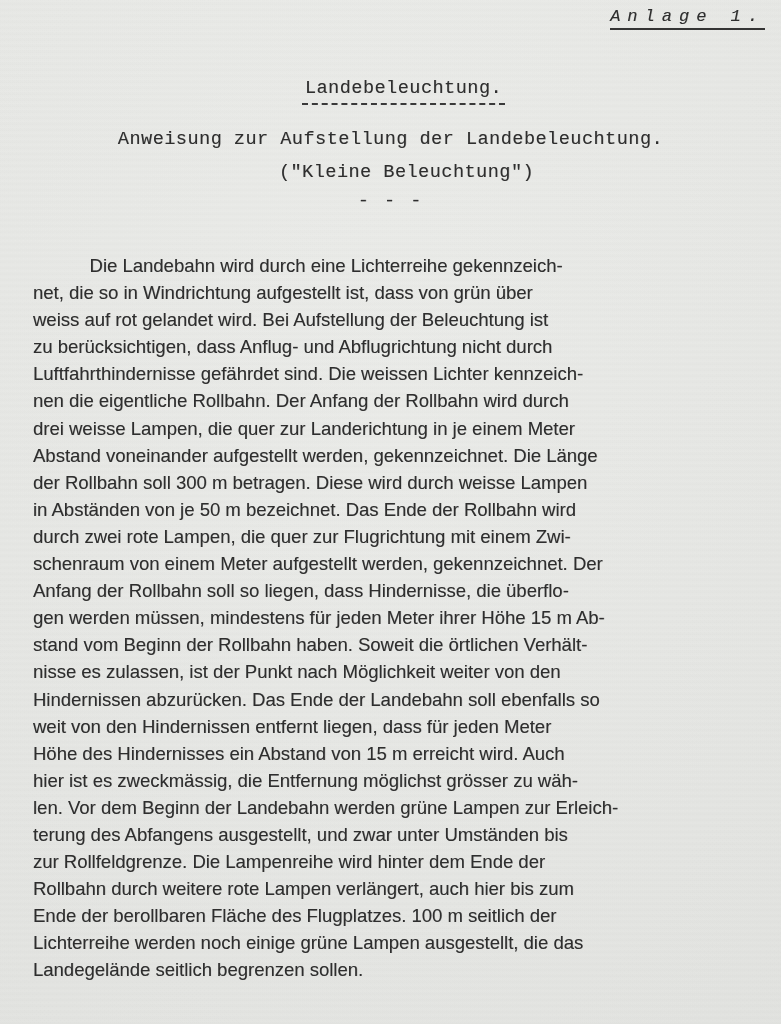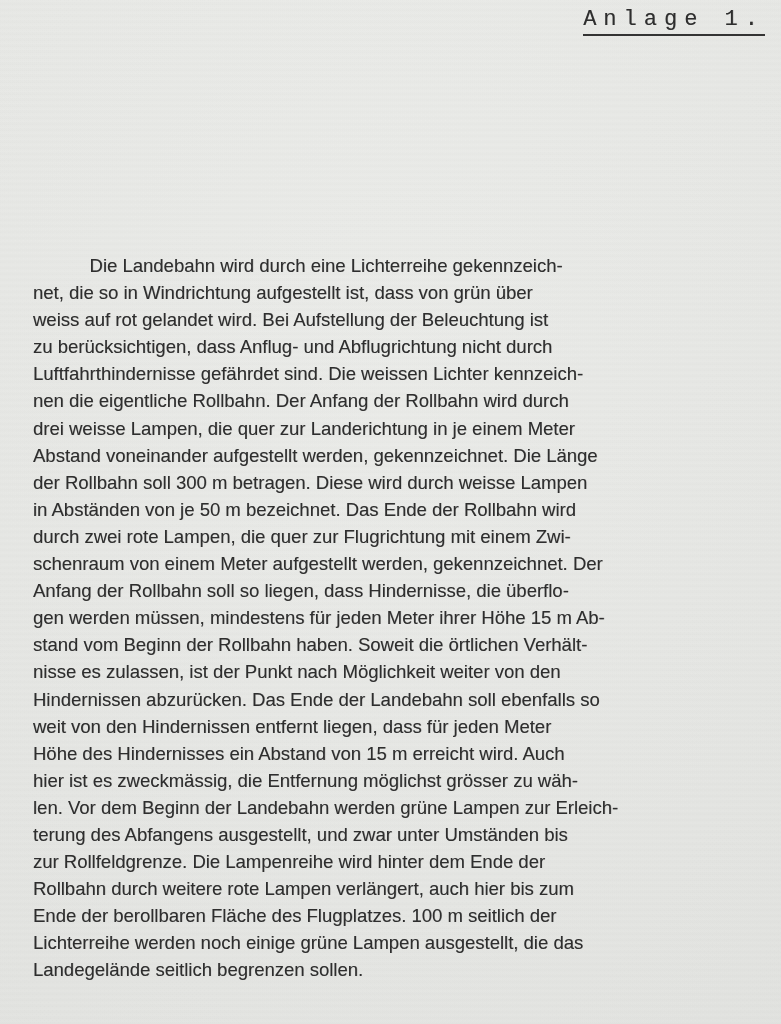--- a/index.html
+++ b/index.html
@@ -25,25 +25,26 @@
   }
   .typewriter {
     font-family: "Liberation Mono", "DejaVu Sans Mono", monospace;
     color: #2e2e2e;
     text-shadow: 0.4px 0.4px 0 rgba(46,46,46,0.35);
   }
   .annotation {
     position: absolute;
     top: 7px;
     right: 16px;
-    font-size: 22px;
+    font-size: 17px;
     letter-spacing: 7px;
     border-bottom: 2px solid #343434;
     padding-bottom: 2px;
     white-space: nowrap;
+    font-style: italic;
   }
   .title-block {
     position: absolute;
     top: 78px;
     left: 0;
     width: 781px;
     text-align: center;
     font-size: 18.5px;
   }
   .doc-title {
@@ -81,20 +82,26 @@
     letter-spacing: 0px;
   }
 </style>
 </head>
 <body>
 
 <div class="page">
 
   <div class="annotation typewriter">Anlage 1.</div>
 
+  <div class="title-block typewriter">
+    <h1 class="doc-title">Landebeleuchtung.</h1>
+    <div class="subtitle">Anweisung zur Aufstellung der Landebeleuchtung.</div>
+    <div class="subtitle-note">("Kleine Beleuchtung")</div>
+    <div class="divider">- - -</div>
+  </div>
 
   <pre class="body-text typewriter">           Die Landebahn wird durch eine Lichterreihe gekennzeich-
 net, die so in Windrichtung aufgestellt ist, dass von grün über
 weiss auf rot gelandet wird. Bei Aufstellung der Beleuchtung ist
 zu berücksichtigen, dass Anflug- und Abflugrichtung nicht durch
 Luftfahrthindernisse gefährdet sind. Die weissen Lichter kennzeich-
 nen die eigentliche Rollbahn. Der Anfang der Rollbahn wird durch
 drei weisse Lampen, die quer zur Landerichtung in je einem Meter
 Abstand voneinander aufgestellt werden, gekennzeichnet. Die Länge
 der Rollbahn soll 300 m betragen. Diese wird durch weisse Lampen

